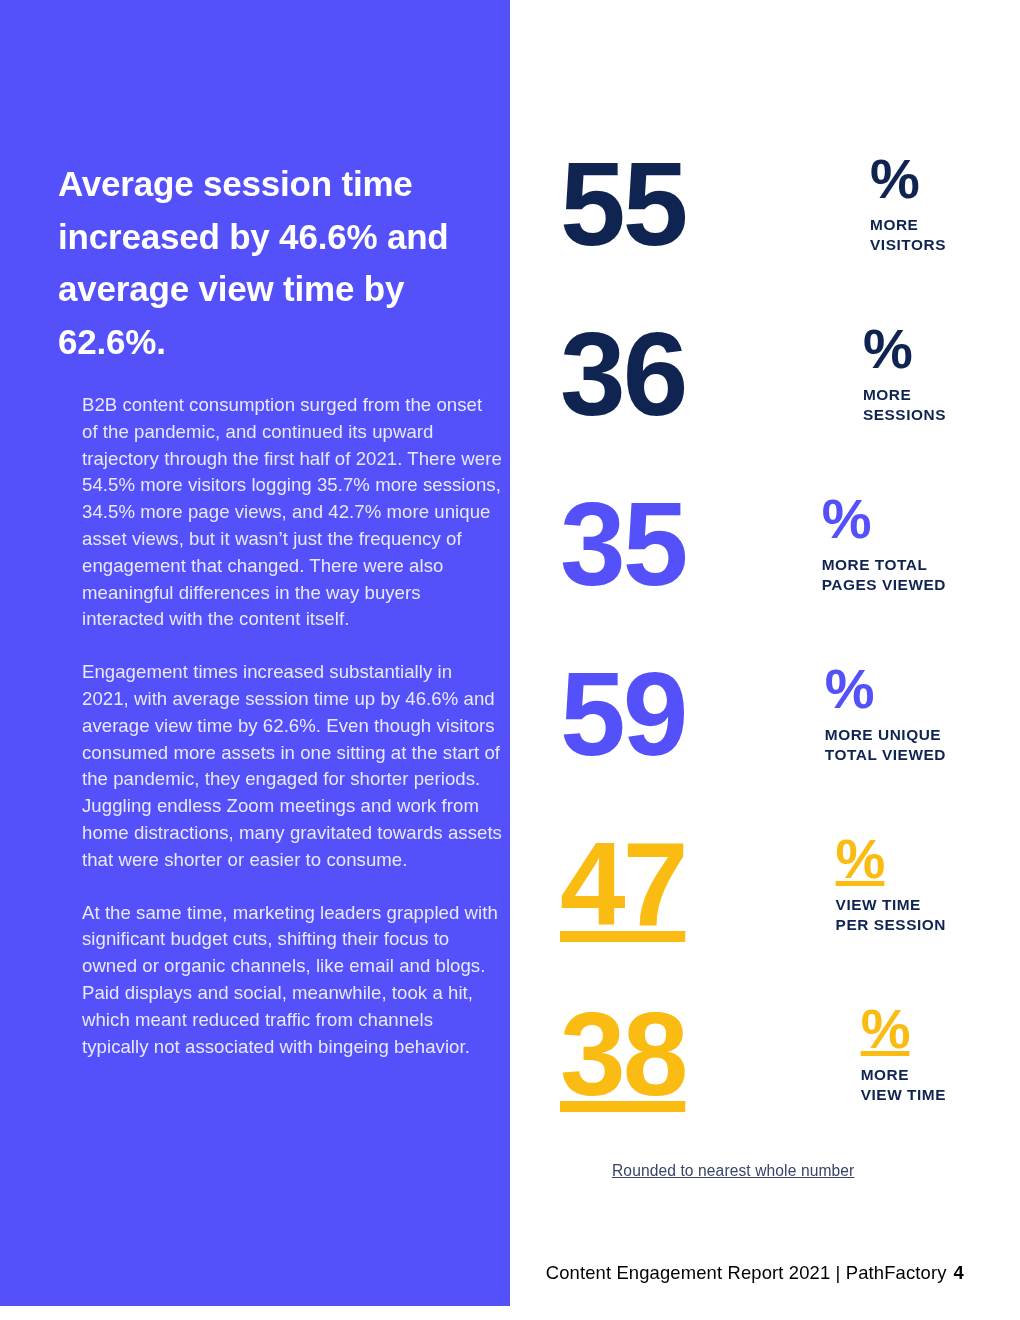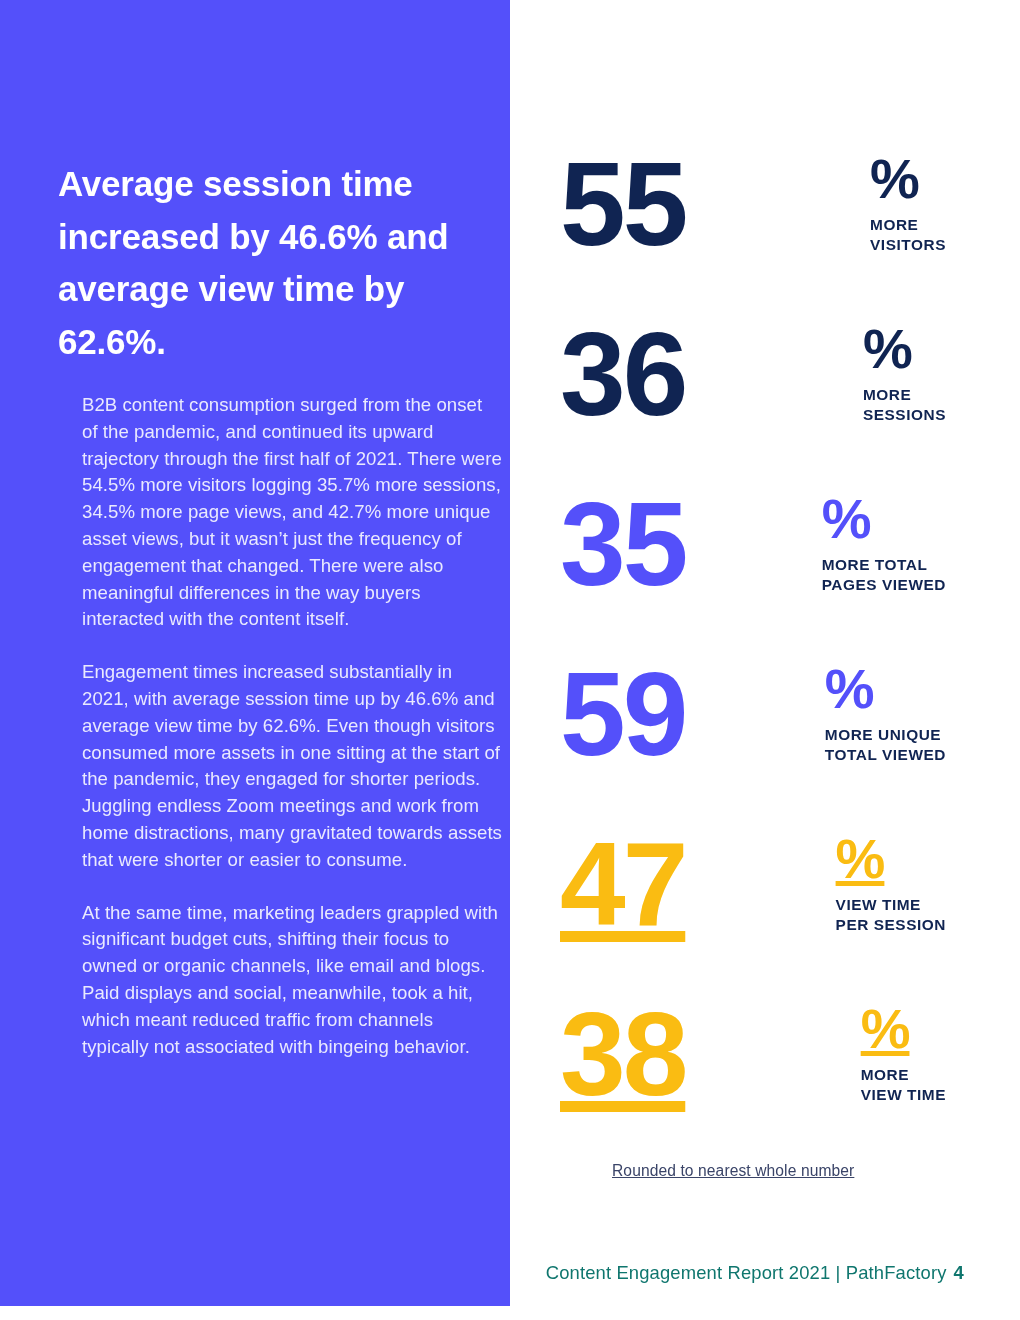--- a/index.html
+++ b/index.html
@@ -131,21 +131,21 @@
     font-size: 15.6px;
     letter-spacing: 0.1px;
     text-decoration: underline;
   }
 
   
   #footer {
     position: absolute;
     right: 56px;
     top: 1262px;
-    color: #0f766e;
+    color: #000000;
     font-size: 18.4px;
     letter-spacing: 0.15px;
     white-space: nowrap;
   }
   #footer .page-num {
     font-weight: bold;
     margin-left: 7px;
   }
 </style>
 </head>

